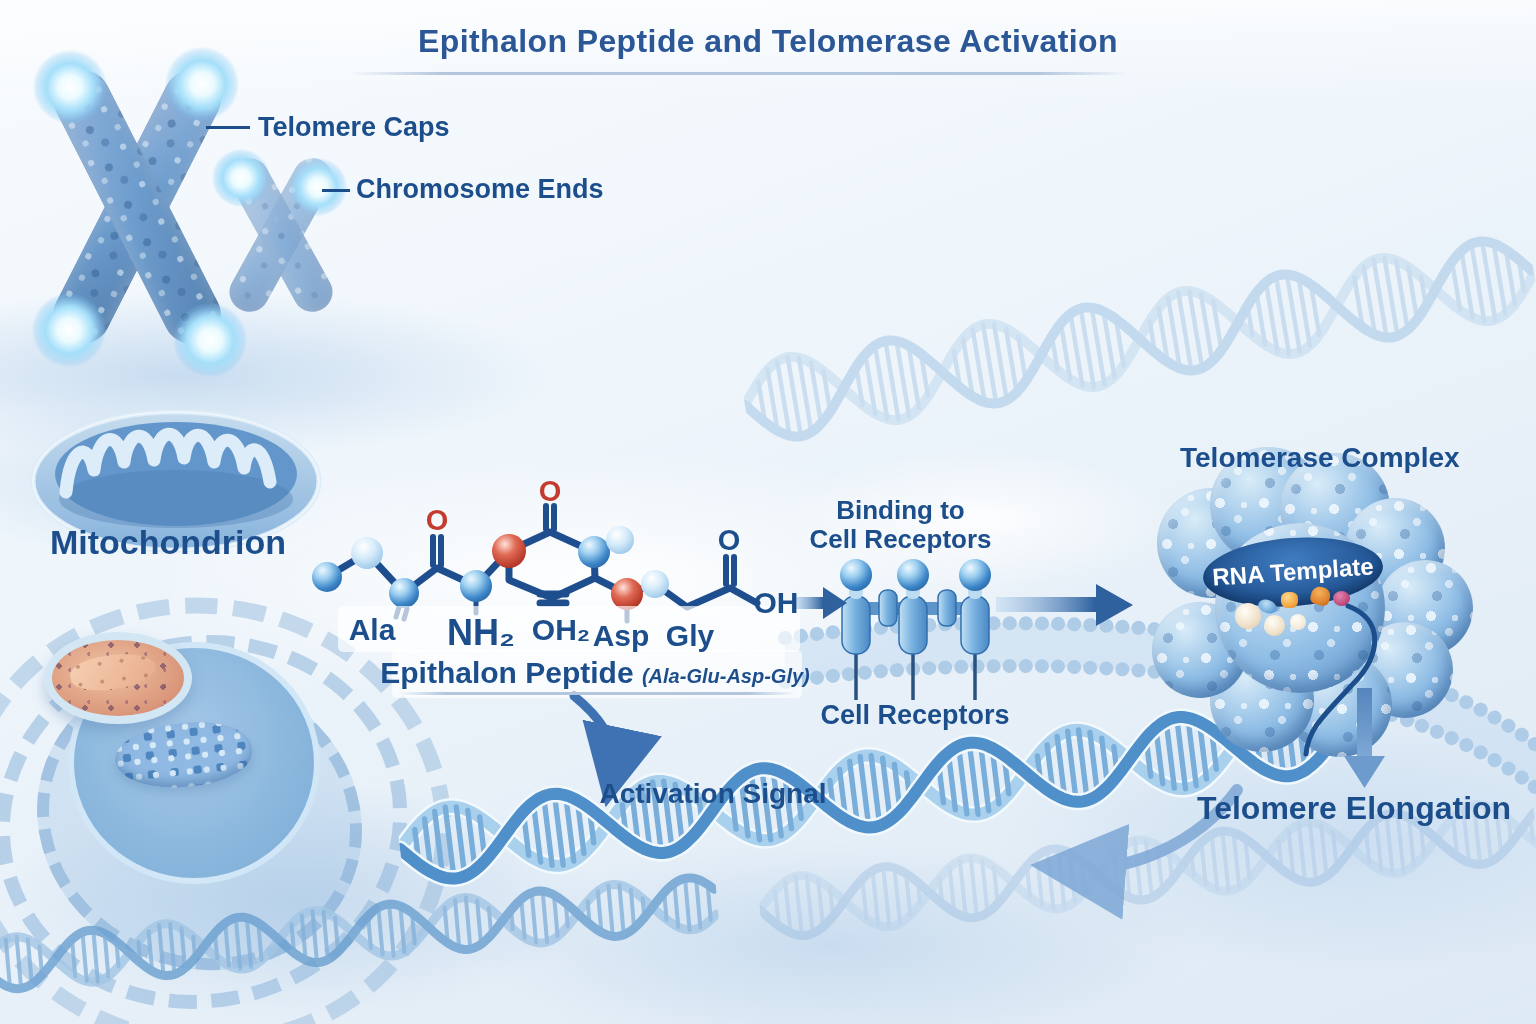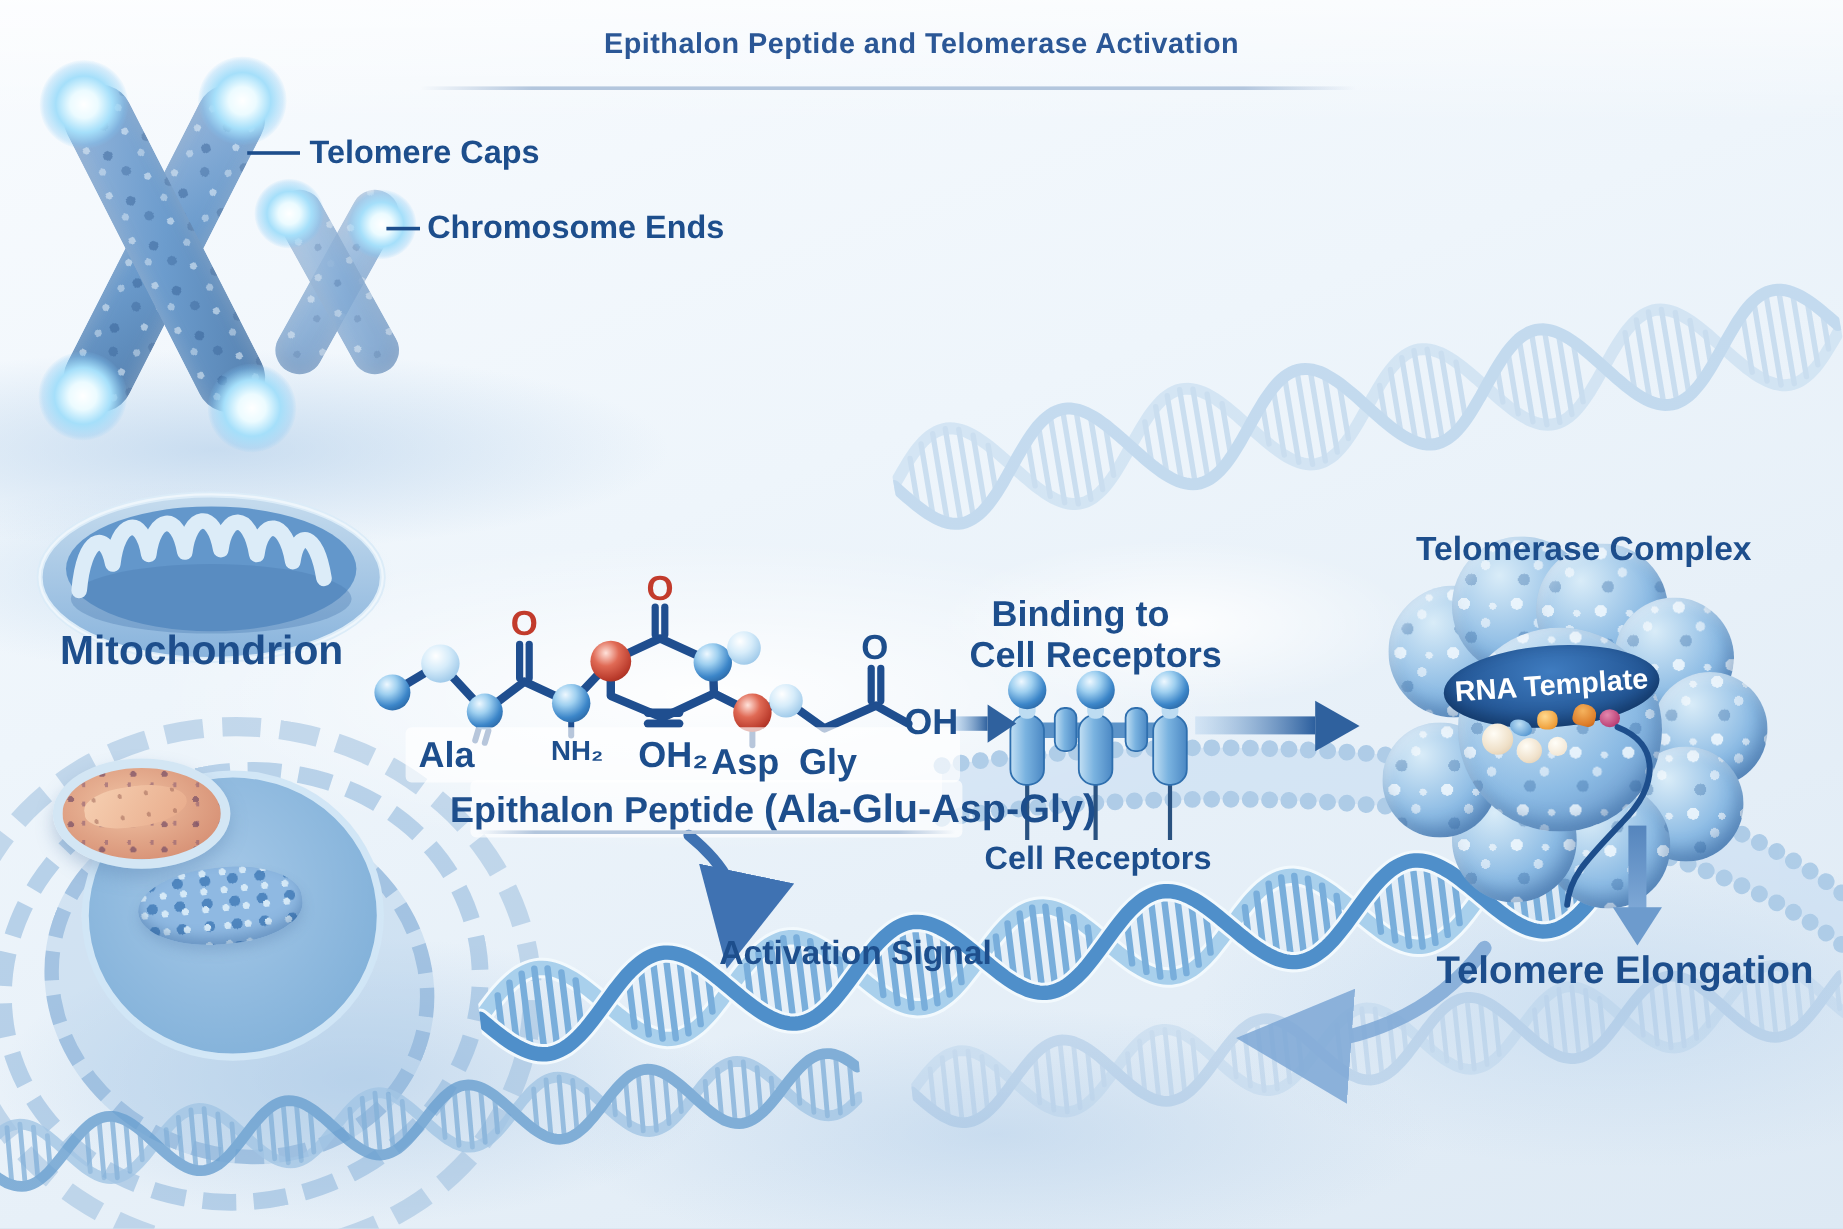--- a/index.html
+++ b/index.html
@@ -10,21 +10,21 @@
     radial-gradient(ellipse 540px 120px at 180px 375px, rgba(173,203,232,.6), transparent 70%),
     radial-gradient(ellipse 680px 190px at 590px 580px, rgba(255,255,255,.95), transparent 68%),
     radial-gradient(ellipse 280px 100px at 980px 520px, rgba(255,255,255,.9), transparent 70%),
     radial-gradient(ellipse 300px 110px at 120px 480px, rgba(198,220,240,.6), transparent 70%),
     radial-gradient(ellipse 430px 170px at 300px 900px, rgba(166,197,228,.5), transparent 70%),
     radial-gradient(ellipse 520px 150px at 830px 945px, rgba(170,200,230,.45), transparent 70%),
     radial-gradient(ellipse 500px 190px at 1350px 840px, rgba(186,212,237,.55), transparent 70%),
     linear-gradient(180deg, rgba(255,255,255,.65) 0%, transparent 10%);}
   .lbl{position:absolute;color:var(--label-text,#1d4e8c);font-weight:700;z-index:10;
     text-align:center;line-height:1.12;white-space:nowrap;}
-  .title{font-size:24px;letter-spacing:.4px;color:var(--title-text,#2b5796);}
+  .title{font-size:32px;letter-spacing:.4px;color:var(--title-text,#2b5796);}
   .rule{position:absolute;height:3px;z-index:9;
     background:linear-gradient(90deg,transparent,#b3c6dd 12%,#b3c6dd 88%,transparent);}
   .leader{position:absolute;height:3px;background:var(--label-text,#1d4e8c);z-index:10;}
   .backing{position:absolute;background:rgba(255,255,255,.68);border-radius:5px;z-index:4;}
   svg{display:block;}
   #scene-svg{position:absolute;left:0;top:0;z-index:2;}
   #overlay-svg{position:absolute;left:0;top:0;z-index:8;pointer-events:none;}
   .dna{position:absolute;z-index:3;transform-origin:0 50%;}
   
   .chromo-bar{position:absolute;z-index:4;border-radius:30px;
@@ -543,32 +543,32 @@
   <div class="lbl" style="left:50px;top:523px;width:200px;font-size:34px">Mitochondrion</div>
 
   <div class="backing" style="left:338px;top:606px;width:462px;height:46px"></div>
   <div class="backing" style="left:392px;top:650px;width:410px;height:48px"></div>
 
   <div class="lbl" style="left:422px;top:504px;width:30px;font-size:29px;color:var(--red-atom,#c23b2c)">O</div>
   <div class="lbl" style="left:535px;top:475px;width:30px;font-size:29px;color:var(--red-atom,#c23b2c)">O</div>
   <div class="lbl" style="left:714px;top:524px;width:30px;font-size:29px">O</div>
   <div class="lbl" style="left:748px;top:586px;width:56px;font-size:30px">OH</div>
   <div class="lbl" style="left:342px;top:613px;width:60px;font-size:30px">Ala</div>
-  <div class="lbl" style="left:446px;top:613px;width:70px;font-size:23px">NH₂</div>
+  <div class="lbl" style="left:446px;top:613px;width:70px;font-size:36px">NH₂</div>
   <div class="lbl" style="left:526px;top:613px;width:70px;font-size:30px">OH₂</div>
   <div class="lbl" style="left:591px;top:619px;width:60px;font-size:30px">Asp</div>
   <div class="lbl" style="left:660px;top:619px;width:60px;font-size:30px">Gly</div>
 
   <div class="lbl" style="left:375px;top:656px;width:440px;font-size:30px">
     <span>Epithalon Peptide</span>
-    <span style="font-size:33px">(Ala-Glu-Asp-Gly)</span>
+    <span style="font-style:italic;font-size:20px">(Ala-Glu-Asp-Gly)</span>
   </div>
   <div class="rule" style="left:398px;top:692px;width:398px"></div>
 
-  <div class="lbl" style="left:808px;top:496px;width:185px;font-size:30px">
+  <div class="lbl" style="left:808px;top:496px;width:185px;font-size:26px">
     <div>Binding to</div>
     <div>Cell Receptors</div>
   </div>
   <div class="lbl" style="left:815px;top:700px;width:200px;font-size:27px">Cell Receptors</div>
   <div class="lbl" style="left:593px;top:778px;width:240px;font-size:28px">Activation Signal</div>
   <div class="lbl" style="left:1180px;top:442px;width:260px;font-size:28px">Telomerase Complex</div>
   <div class="lbl" style="left:1197px;top:791px;width:260px;font-size:32px">Telomere Elongation</div>
 </div>
 
 </body></html>

